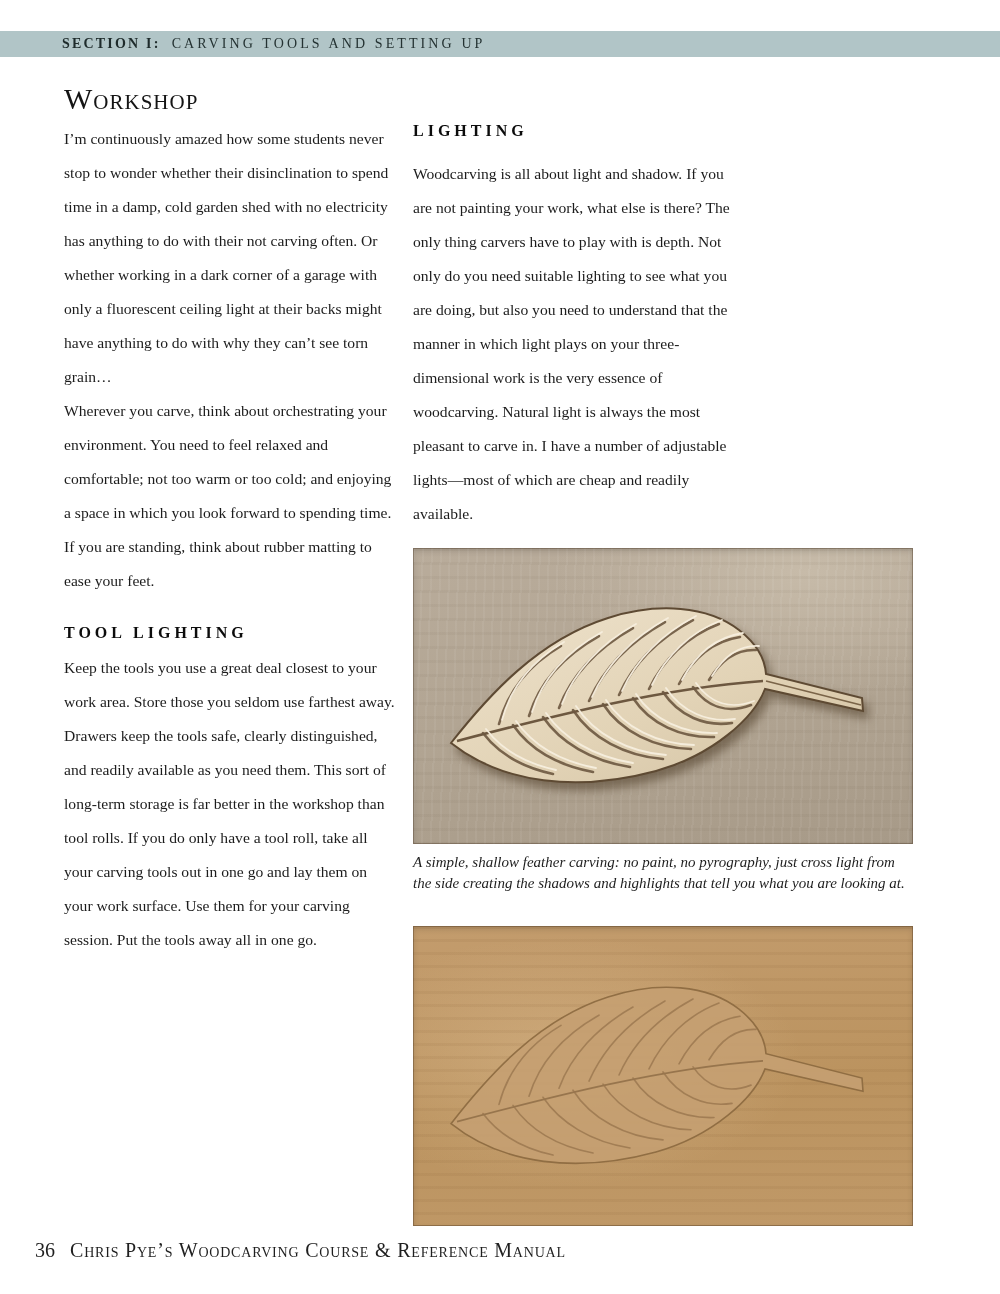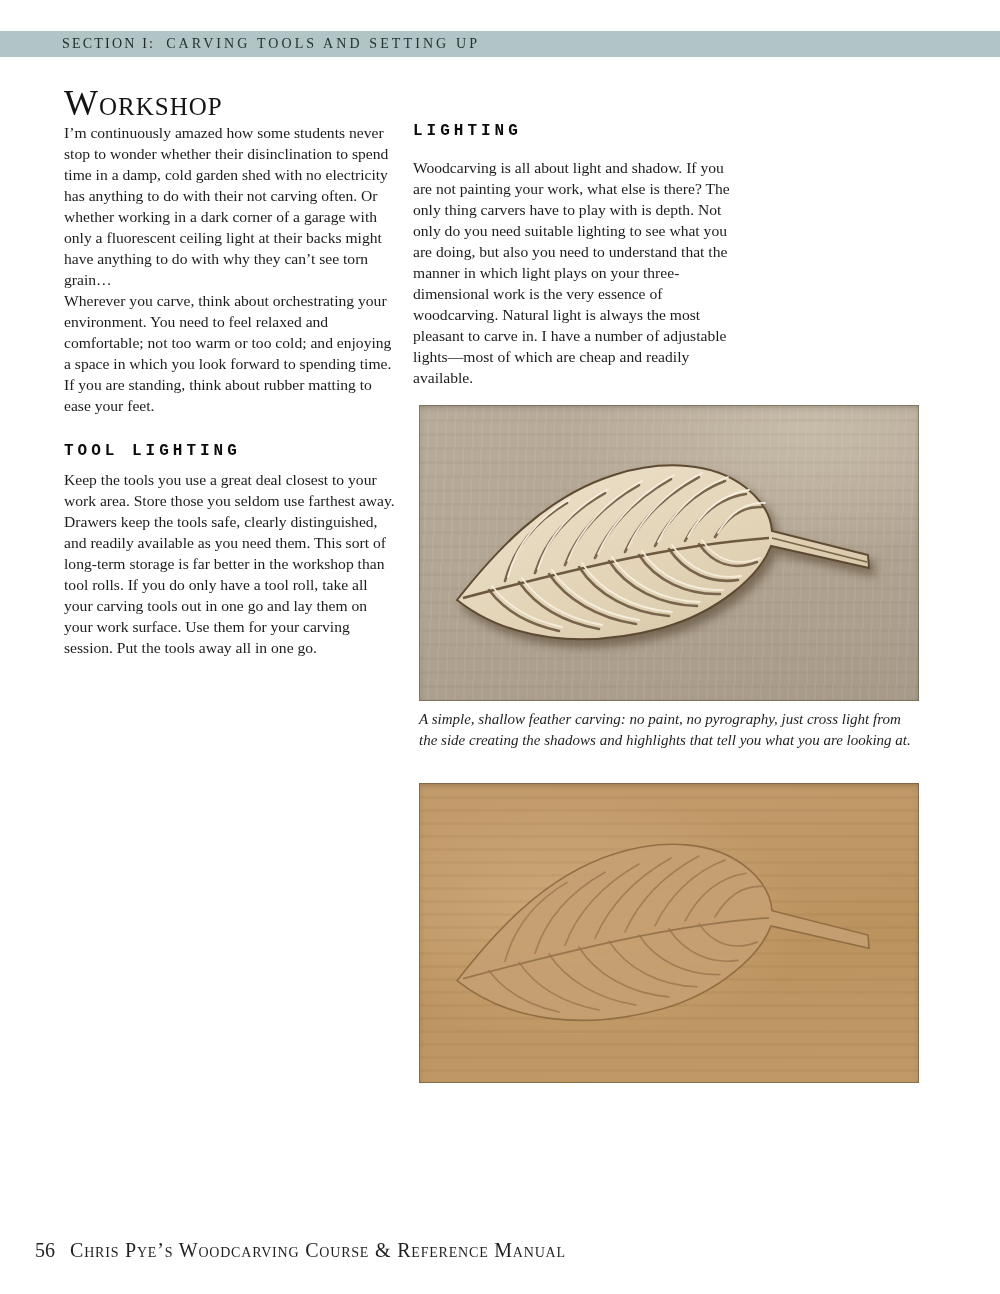--- a/index.html
+++ b/index.html
@@ -6,44 +6,44 @@
   .page{
     position:relative;width:1000px;height:1294px;background:#ffffff;
     font-family:"Liberation Serif", serif;color:#1b1b1b;overflow:hidden;
   }
   
   .banner{
     position:absolute;top:31px;left:0;width:1000px;height:26px;
     background:#b1c5c7;display:flex;align-items:center;padding-left:62px;box-sizing:border-box;
   }
   .banner .prefix{
-    font-weight:400;font-size:14px;letter-spacing:2.2px;color:#1e2b2b;margin-right:11px;white-space:nowrap;
+    font-weight:700;font-size:14px;letter-spacing:2.2px;color:#1e2b2b;margin-right:11px;white-space:nowrap;
   }
   .banner .rest{
     font-weight:400;font-size:14px;letter-spacing:3.1px;color:#243232;white-space:nowrap;
   }
   
   .page-title{
     position:absolute;top:82px;left:64px;margin:0;
-    font-variant:small-caps;font-weight:400;font-size:36px;letter-spacing:1px;color:#141414;
+    font-variant:small-caps;font-weight:400;font-size:30px;letter-spacing:1px;color:#141414;
   }
   
   .columns{position:absolute;top:122px;left:64px;display:flex;}
   .col-left{width:331px;margin-right:18px;flex:none;}
   .col-right{width:503px;flex:none;}
-  .body-text{font-size:15.6px;line-height:21px;margin:0;color:#1c1c1c;}
+  .body-text{font-size:15.6px;line-height:34px;margin:0;color:#1c1c1c;}
   .indent{text-indent:16px;}
   .subhead{
-    font-family:Liberation Mono, monospace;font-weight:700;font-size:16px;
+    font-family:Liberation Serif, serif;font-weight:700;font-size:16px;
     letter-spacing:4px;margin:26px 0 9px 0;color:#0c0c0c;
   }
   .col-right .subhead{margin-top:0;}
   .col-right .body-text{width:332px;margin-top:17px;}
   
-  figure{margin:6px;}
+  figure{margin:0;}
   .fig-1{margin-top:17px;}
   .fig-2{margin-top:33px;}
   .photo{
     position:relative;width:500px;overflow:hidden;
     box-shadow:inset 0 0 0 1px rgba(70,50,30,.35), inset 0 3px 6px rgba(0,0,0,.15);
   }
   .photo svg{display:block;position:absolute;inset:0;}
   .photo-1{
     height:296px;
     background:
@@ -131,17 +131,17 @@
               <path d="M 86 176 C 94 146, 114 118, 148 98 M 116 168 C 126 136, 150 108, 186 88 M 146 160 C 158 128, 184 100, 220 80 M 176 153 C 190 122, 216 94, 252 74 M 206 147 C 220 116, 246 90, 280 72 M 236 141 C 250 112, 274 88, 306 76 M 266 136 C 280 110, 301 93, 327 89 M 296 132 C 308 112, 323 101, 343 102" fill="none" stroke="#95724b" stroke-width="1.6" stroke-linecap="round" opacity="0.8"></path>
               <path d="M 70 185 C 85 205, 108 219, 140 226 M 100 177 C 116 200, 143 217, 180 224 M 130 169 C 147 194, 178 213, 217 219 M 160 162 C 178 190, 212 208, 250 211 M 190 156 C 208 184, 242 200, 278 201 M 220 150 C 237 176, 268 190, 301 189 M 250 144 C 266 168, 292 179, 319 175 M 280 139 C 294 159, 314 166, 338 157" fill="none" stroke="#95724b" stroke-width="1.6" stroke-linecap="round" opacity="0.8"></path>
             </g>
           </svg>
         </div>
       </figure>
     </div>
   </div>
 
   <footer class="footer">
-    <span class="page-number">56</span>
+    <span class="page-number">36</span>
     <span class="book-title">Chris Pye’s Woodcarving Course &amp; Reference Manual</span>
   </footer>
 
 </div>
 
 </body></html>

